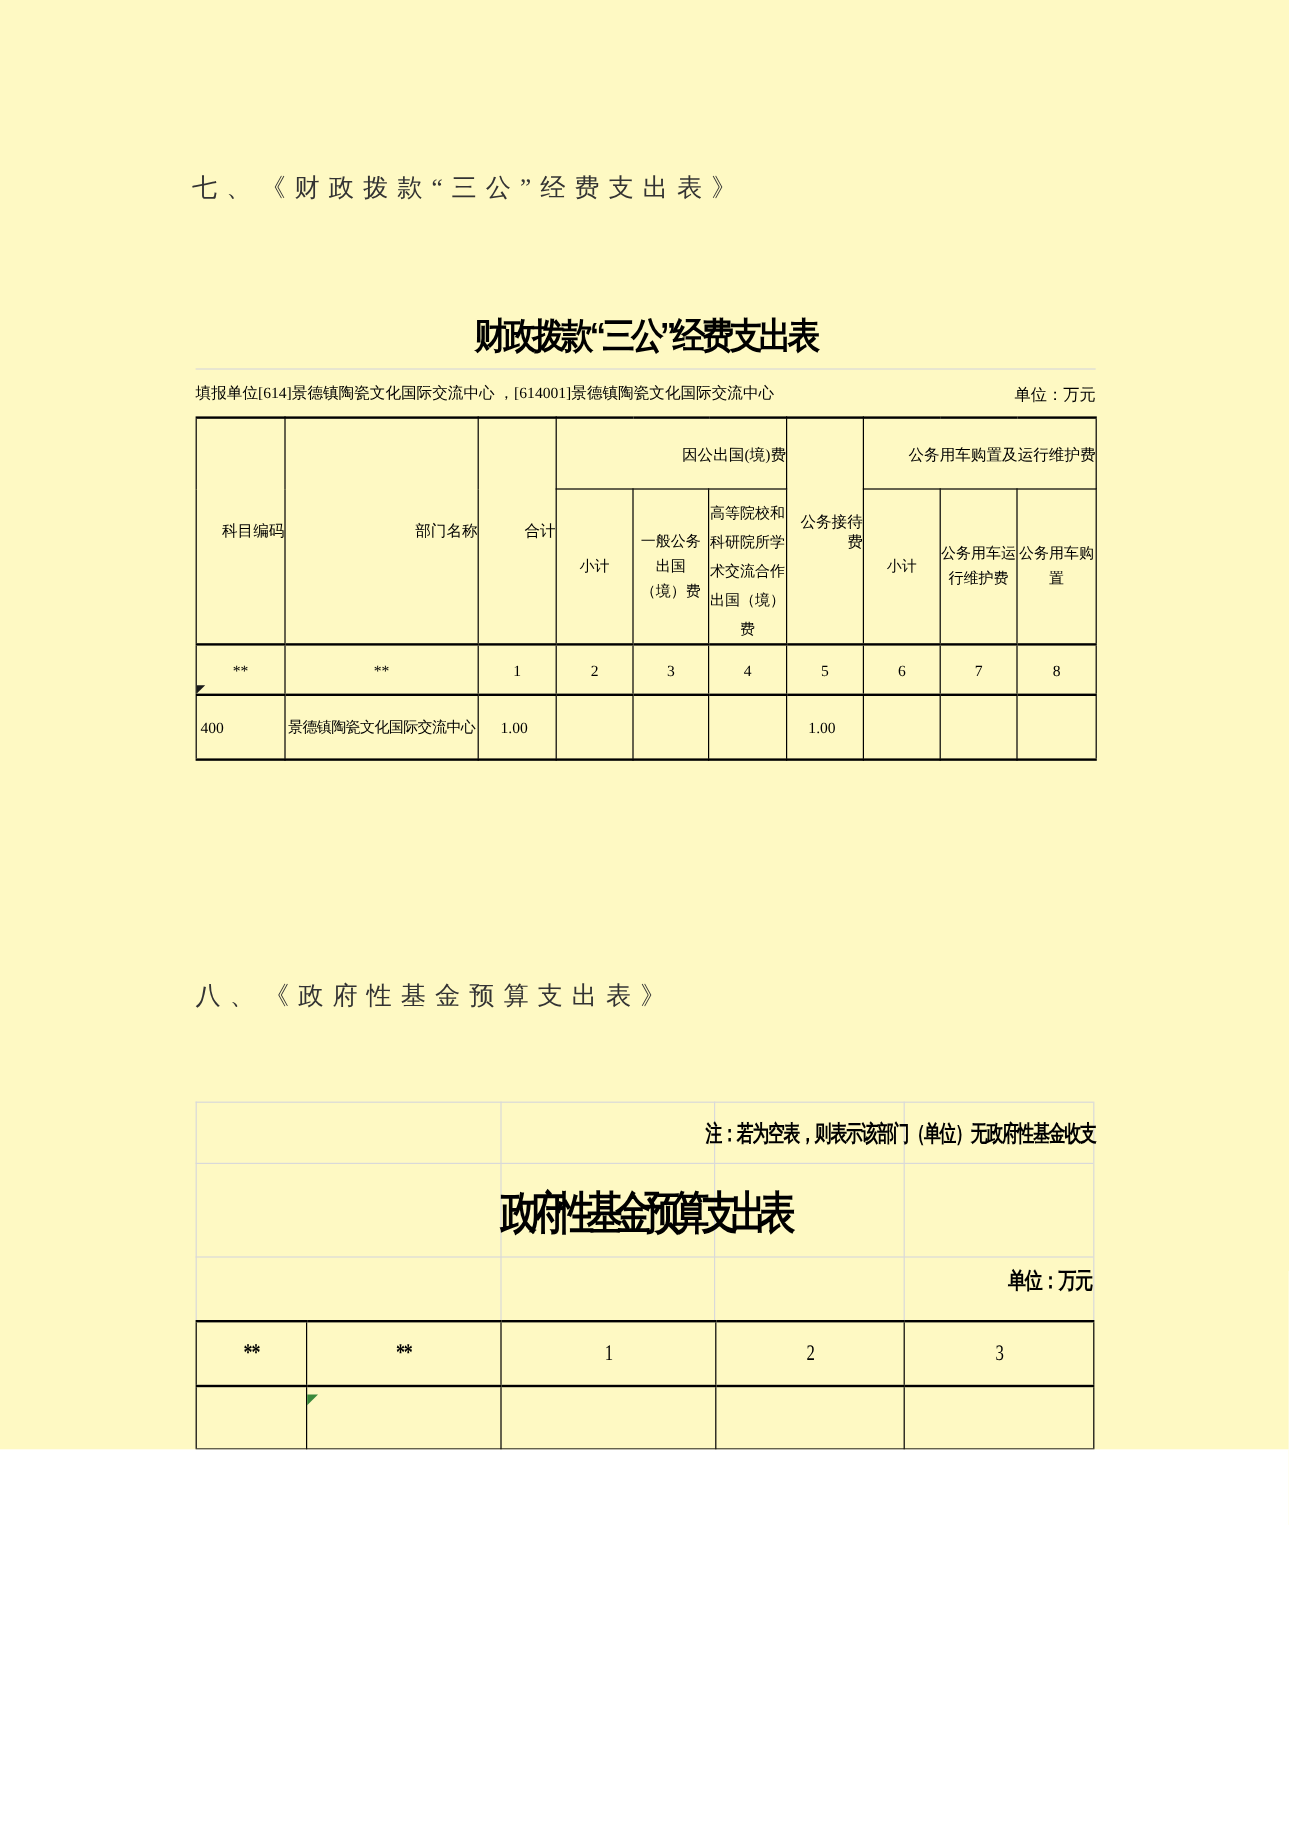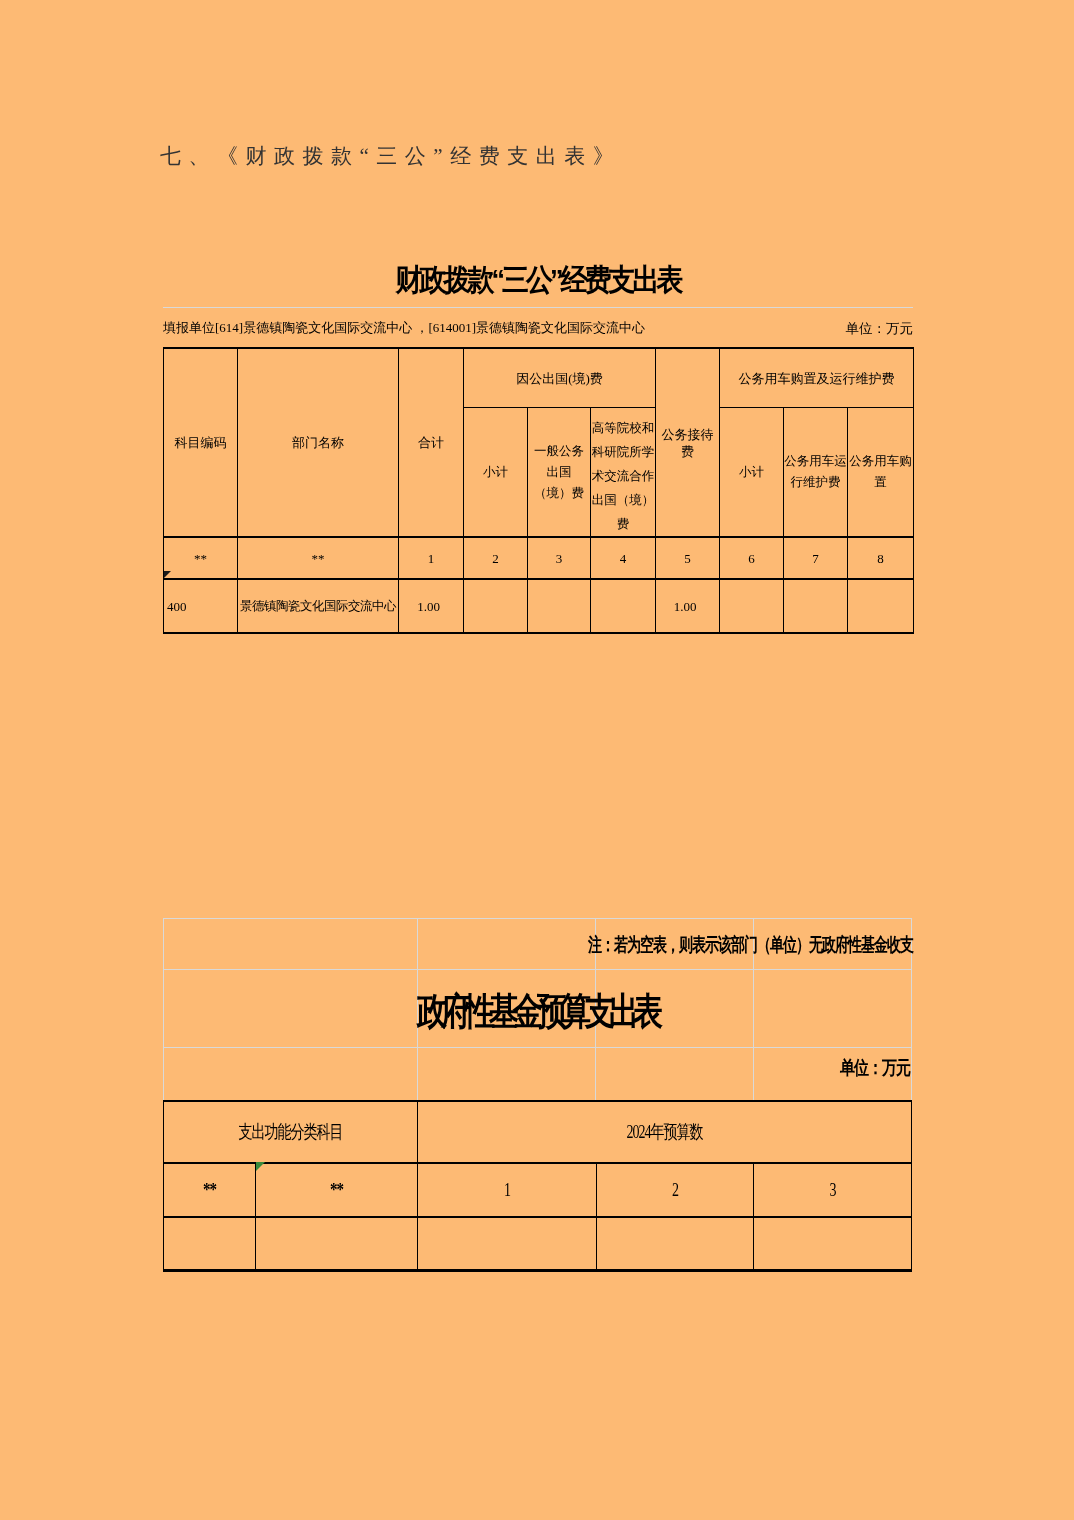--- a/index.html
+++ b/index.html
@@ -1,37 +1,37 @@
 <!DOCTYPE html>
 <html><head>
 <meta charset="utf-8">
 <style>
   html,body{margin:0;padding:0;background:#ffffff;}
-  #page{position:relative;width:1074px;height:1520px;background:#fdba74;overflow:hidden;
+  #page{position:relative;width:1074px;height:1208px;background:#fef9c3;overflow:hidden;
         font-family:"Liberation Serif",serif;color:#000;}
 
   
   .sec-heading{position:absolute;font-size:21px;letter-spacing:7.5px;color:#333;
                font-family:"Liberation Serif",serif;white-space:nowrap;}
 
   
   .t1-title{position:absolute;left:163px;top:260px;width:750px;text-align:center;
             font-family:"Liberation Sans",sans-serif;font-weight:bold;font-size:27px;
             letter-spacing:-3px;transform:scaleY(1.12);transform-origin:center top;}
   .t1-meta-left{position:absolute;left:163px;top:319px;font-size:13px;white-space:nowrap;}
   .t1-meta-right{position:absolute;right:161px;top:320px;font-size:13.5px;white-space:nowrap;}
 
   table{border-collapse:collapse;table-layout:fixed;}
   td{overflow:hidden;}
 
   .t1{position:absolute;left:163px;top:347px;width:750px;
       border:1px solid #000;border-top-width:2px;border-bottom-width:2px;}
   .t1 td{border:1px solid #000;text-align:center;vertical-align:middle;
          font-size:13px;line-height:17px;padding:0;}
-  .t1 .r1 td{height:58px;}
+  .t1 .r1 td{height:58px;text-align:right;}
   .t1 .r2 td{height:120px;font-size:12.5px;line-height:21px;}
   .t1 .r3 td{height:40px;border-top-width:2px;}
   .t1 .r4 td{height:52px;border-top-width:2px;}
   .cell-academic{vertical-align:top !important;line-height:24px !important;padding-top:8px !important;}
   .code-left{text-align:left !important;padding-left:3px !important;position:relative;}
   .name-fill{font-size:12.5px !important;letter-spacing:-0.5px;}
   .num-right{text-align:center;padding-right:5px !important;}
 
   
   .gl{position:absolute;background:#d9d9d9;}
@@ -125,20 +125,21 @@
       <td></td>
       <td class="num-right">1.00</td>
       <td></td>
       <td></td>
       <td></td>
     </tr>
   </tbody>
     </table>
   <div class="corner-black"></div>
 
+  <div class="sec-heading" style="left:163px;top:816px;">八、《政府性基金预算支出表》</div>
 
   <div class="gl" style="left:163px;top:918px;width:748px;height:1px;"></div>
   <div class="gl" style="left:163px;top:969px;width:748px;height:1px;"></div>
   <div class="gl" style="left:163px;top:1047px;width:748px;height:1px;"></div>
   <div class="gl" style="left:163px;top:918px;width:1px;height:182px;"></div>
   <div class="gl" style="left:417px;top:918px;width:1px;height:182px;"></div>
   <div class="gl" style="left:595px;top:918px;width:1px;height:182px;"></div>
   <div class="gl" style="left:753px;top:918px;width:1px;height:182px;"></div>
   <div class="gl" style="left:911px;top:918px;width:1px;height:182px;"></div>
 
@@ -148,28 +149,20 @@
 
   <table class="t2">
     <colgroup>
       <col style="width:92px">
         <col style="width:162px">
         <col style="width:179px">
       <col style="width:157px">
         <col style="width:158px">
     </colgroup>
     <tbody>
-        <tr class="r1">
-      <td colspan="2">
-        <span class="sq">支出功能分类科目</span>
-      </td>
-      <td colspan="3">
-        <span class="sq">2024年预算数</span>
-      </td>
-    </tr>
     <tr class="r3">
       <td>
         <span class="sq sq-big">**</span>
       </td>
       <td>
         <span class="sq sq-big">**</span>
       </td>
       <td>
         <span class="sq">1</span>
       </td>

